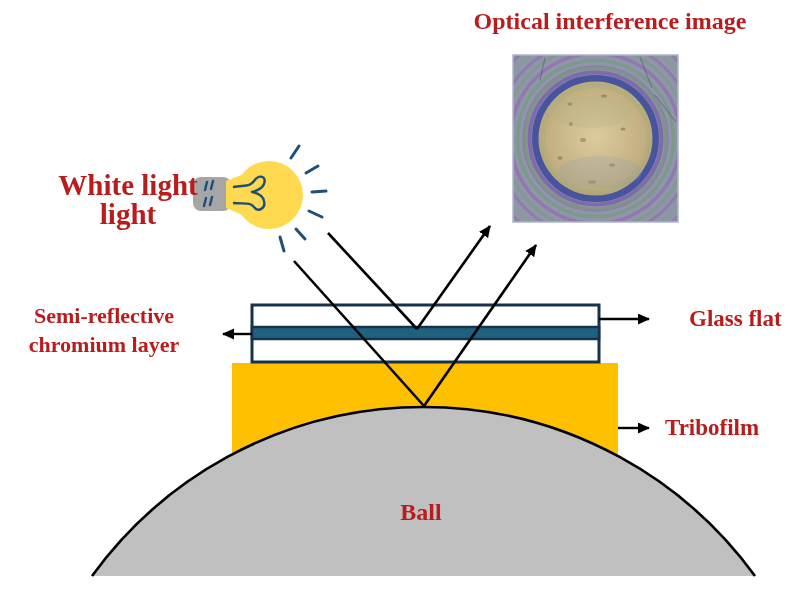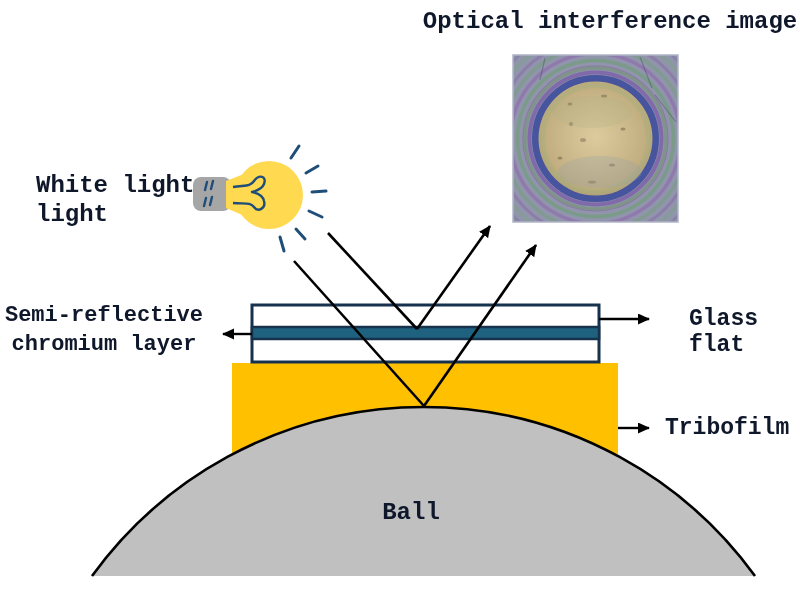--- a/index.html
+++ b/index.html
@@ -2,30 +2,30 @@
 <html><head>
 <meta charset="utf-8">
 <style>
   html,body{margin:0;padding:0;background:#fff;}
   #figure{
     position:relative;width:800px;height:600px;background:#ffffff;
     font-family:"Liberation Sans",sans-serif;overflow:hidden;
   }
   #diagram-svg{position:absolute;left:0;top:0;}
   .label{
-    position:absolute;font-weight:bold;color:#0f172a;
-    font-family:Liberation Mono, monospace;
+    position:absolute;font-weight:bold;color:#b91c1c;
+    font-family:Liberation Serif, serif;
   }
   .label .ln{display:block;}
   #title-label{left:420px;top:8px;width:380px;font-size:24px;text-align:center;}
-  #light-source-label{left:36px;top:171px;width:168px;font-size:24px;line-height:29px;}
+  #light-source-label{left:44px;top:171px;width:168px;font-size:29px;line-height:29px;text-align:center;}
   #chromium-label{left:-2px;top:301px;width:212px;font-size:22px;line-height:29px;text-align:center;}
   #glass-flat-label{left:665px;top:306px;width:135px;font-size:23px;text-align:left;margin-left:24px;}
   #tribofilm-label{left:665px;top:415px;width:135px;font-size:23px;text-align:left;}
-  #ball-label{left:346px;top:499px;width:130px;font-size:24px;text-align:center;}
+  #ball-label{left:356px;top:499px;width:130px;font-size:24px;text-align:center;}
 </style>
 </head>
 <body>
 
 <div id="figure">
 
   <svg id="diagram-svg" width="800" height="600" viewBox="0 0 800 600">
     <defs>
       <marker id="arrowhead" markerUnits="userSpaceOnUse" markerWidth="14" markerHeight="12" refX="11" refY="5.5" orient="auto">
         <path d="M0,0 L12,5.5 L0,11 Z" fill="#000000"></path>

